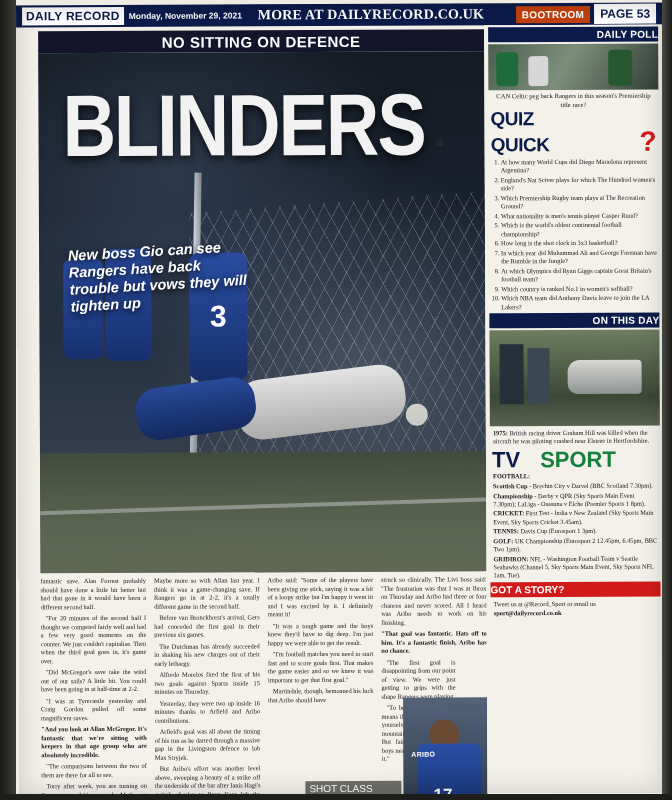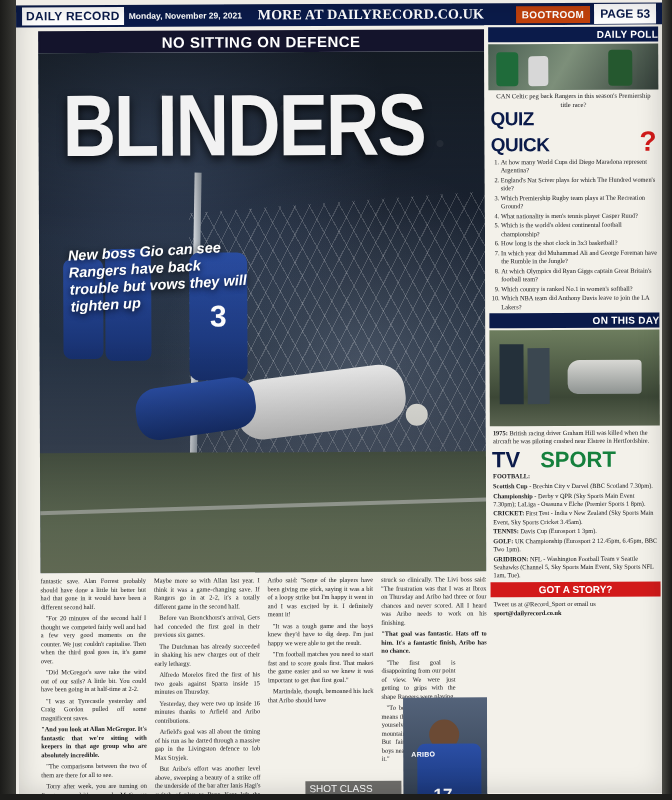--- a/index.html
+++ b/index.html
@@ -271,21 +271,21 @@
     font-size:22px; color:#15803d; line-height:.9;
   }
   .tv-list { padding:2px 3px 0; }
   .tv-list div {
     font-size:6.3px; line-height:1.3; color:#17171a; margin-bottom:1.5px;
   }
   .tv-list b { font-weight:bold; }
   .gas {
     margin-top:3px; background:#d21a1a; color:#fff;
     font-family:"Liberation Sans",sans-serif; font-weight:bold;
-    font-size:10px; text-align:center; padding:2px 0;
+    font-size:10px; text-align:left; padding:2px 0;
   }
   .gas-body { font-size:6.4px; line-height:1.3; padding:3px; color:#17171a; }
   .gas-body b { font-weight:bold; }
 
   
   .tilt { transform: rotate(-0.25deg); transform-origin: 50% 0%; }
   .hairline { position:absolute; left:0; top:0; width:100%; height:100%; box-shadow: inset 0 0 26px rgba(0,0,0,.18); pointer-events:none; z-index:30;}
 </style>
 </head>
 <body>

